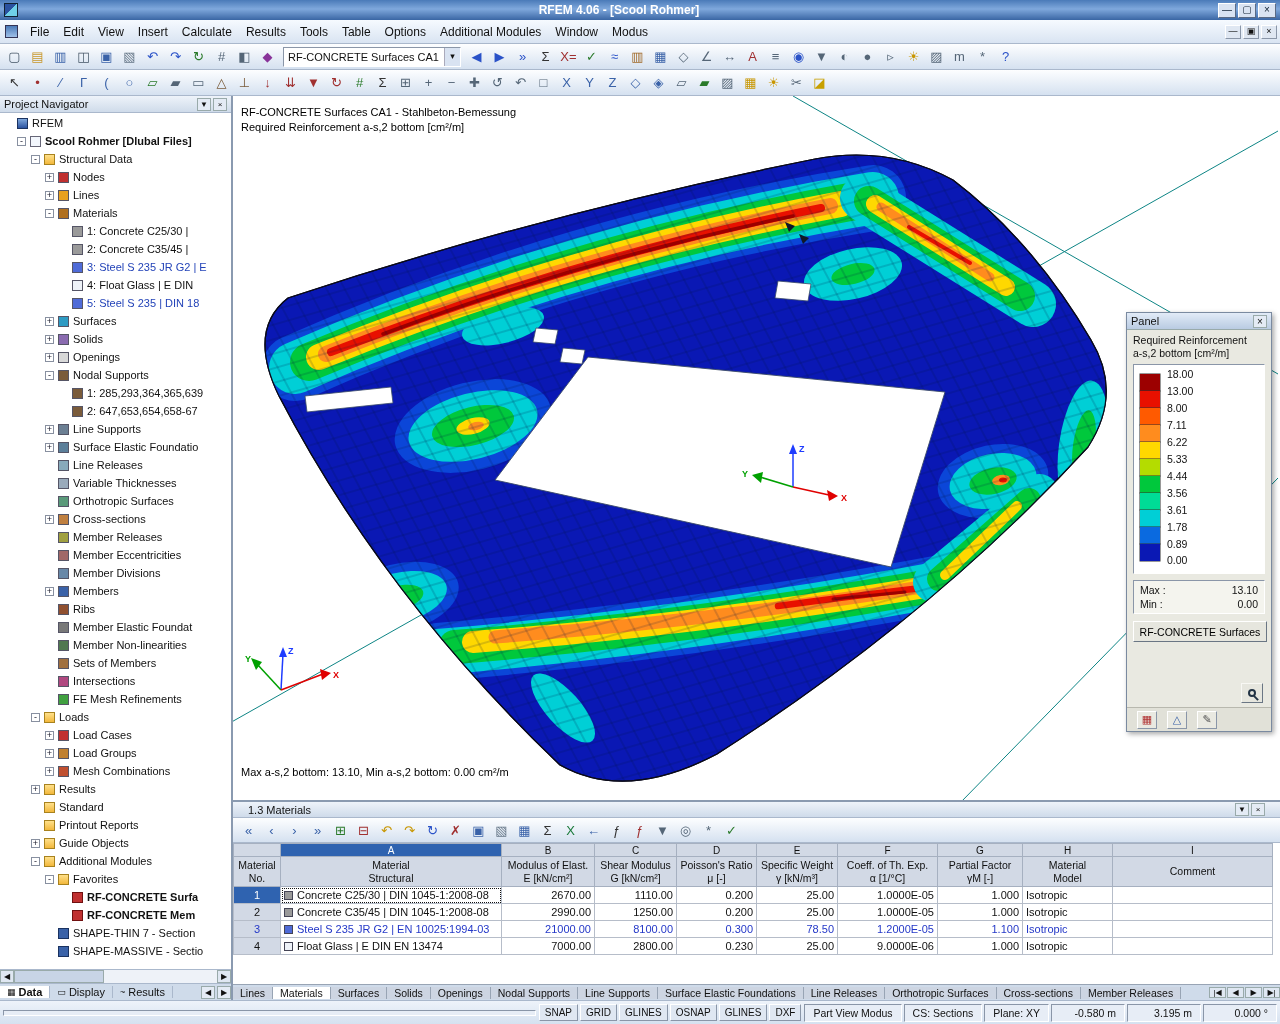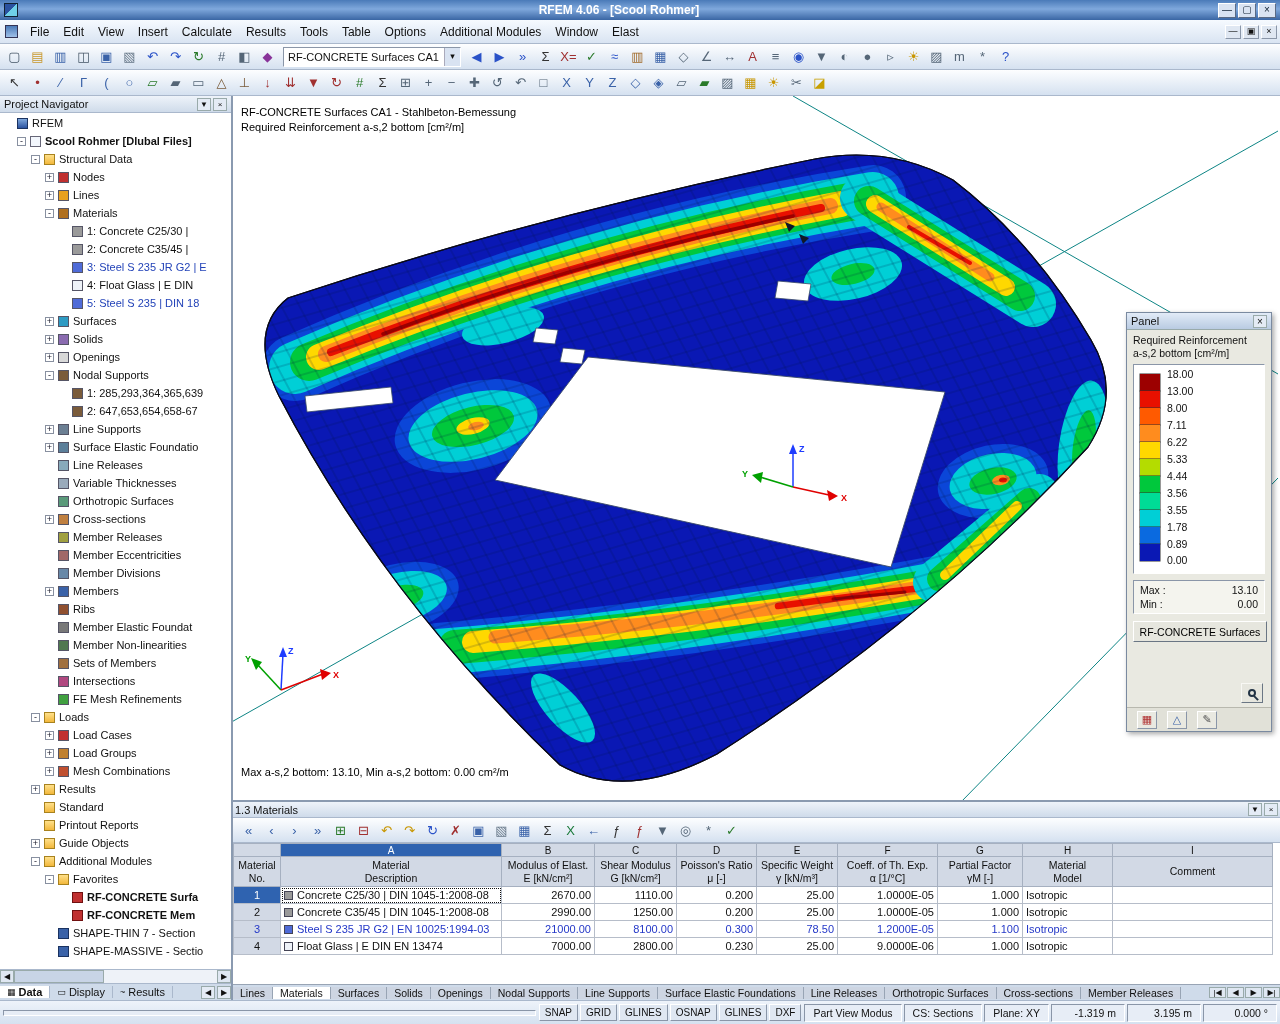--- a/index.html
+++ b/index.html
@@ -79,21 +79,21 @@
 .panel-spacer{flex:1}
 .panel-magrow{display:flex;justify-content:flex-end;padding:0 8px 4px}
 .mag-btn{width:22px;height:20px;display:inline-flex;align-items:center;justify-content:center;background:#e6e6de;border:1px solid;border-color:#f8f8f4 #6a7684 #6a7684 #f8f8f4}
 .mag-icon{width:8px;height:8px;border:2px solid #234;border-radius:50%;position:relative;display:inline-block}
 .mag-icon::after{content:"";position:absolute;width:6px;height:2px;background:#234;transform:rotate(45deg);right:-5px;bottom:-4px}
 .panel-footer{height:24px;flex:0 0 24px;border-top:1px solid #b8b8ae;display:flex;align-items:center;gap:10px;padding:0 10px;background:#e1e1d8}
 .pf-btn{width:20px;height:18px;display:inline-flex;align-items:center;justify-content:center;border:1px solid;border-color:#fff #8a96a8 #8a96a8 #fff;background:#e9e9e1;font-size:11px}
 
 
 .table-panel{flex:1;display:flex;flex-direction:column;background:#e7edf6;border-top:2px solid #8a9ab0;min-height:0}
-.tp-title{height:16px;flex:0 0 16px;background:linear-gradient(#eef3fa,#cfdbea);display:flex;align-items:center;padding:0 2px;font-size:11px;border-bottom:1px solid #aab8cc}
+.tp-title{height:16px;flex:0 0 16px;background:linear-gradient(#eef3fa,#cfdbea);display:flex;align-items:center;padding:0 15px;font-size:11px;border-bottom:1px solid #aab8cc}
 .tp-title .t{flex:1}
 .tp-toolbar{height:25px;flex:0 0 25px;display:flex;align-items:center;background:linear-gradient(#fdfeff,#d5e1f0);border-bottom:1px solid #aab8cc;padding:0 4px}
 .tp-tablewrap{flex:1;background:#fff;overflow:hidden}
 table.mat{border-collapse:collapse;table-layout:fixed;width:1039px;font-size:11px}
 table.mat col.cw0{width:47px}table.mat col.cw1{width:221px}table.mat col.cw2{width:93px}table.mat col.cw3{width:82px}table.mat col.cw4{width:80px}table.mat col.cw5{width:81px}table.mat col.cw6{width:100px}table.mat col.cw7{width:85px}table.mat col.cw8{width:90px}table.mat col.cw9{width:160px}
 table.mat th{background:#d2d9e5;border:1px solid #a6b0c0;font-weight:normal;text-align:center}
 tr.letters th{height:13px;font-size:10px}
 tr.letters th.sel{background:#2f63b0;color:#fff}
 tr.titles th{height:30px;font-size:10.5px;line-height:13px;vertical-align:middle}
 table.mat td{border:1px solid #b6bdc9;height:17px;padding:0 3px;white-space:nowrap;overflow:hidden}
@@ -146,21 +146,21 @@
         <span class="menu-item">Tools</span>
 
         <span class="menu-item">Table</span>
 
         <span class="menu-item">Options</span>
 
         <span class="menu-item">Additional Modules</span>
 
         <span class="menu-item">Window</span>
 
-        <span class="menu-item">Elast</span>
+        <span class="menu-item">Modus</span>
       </span>
     <span class="spacer"></span>
     <span class="mdi-btn">—</span>
     <span class="mdi-btn">▣</span>
     <span class="mdi-btn">×</span>
   </div>
 
   <div class="toolbar">
     <span class="tb-run">
 
@@ -950,21 +950,21 @@
                   <span class="cb-label">4.44</span>
                 </div>
 
                 <div class="cb-row">
                   <span class="cb-color" style="background: rgb(0, 220, 150);"></span>
                   <span class="cb-label">3.56</span>
                 </div>
 
                 <div class="cb-row">
                   <span class="cb-color" style="background: rgb(0, 207, 214);"></span>
-                  <span class="cb-label">3.55</span>
+                  <span class="cb-label">3.61</span>
                 </div>
 
                 <div class="cb-row">
                   <span class="cb-color" style="background: rgb(10, 106, 224);"></span>
                   <span class="cb-label">1.78</span>
                 </div>
 
                 <div class="cb-row">
                   <span class="cb-color" style="background: rgb(10, 24, 180);"></span>
                   <span class="cb-label">0.89</span>
@@ -1143,21 +1143,21 @@
                 </tr>
               <tr class="titles">
 
                   <th>
                     <div>Material</div>
                     <div>No.</div>
                   </th>
 
                   <th>
                     <div>Material</div>
-                    <div>Description</div>
+                    <div>Structural</div>
                   </th>
 
                   <th>
                     <div>Modulus of Elast.</div>
                     <div>E [kN/cm²]</div>
                   </th>
 
                   <th>
                     <div>Shear Modulus</div>
                     <div>G [kN/cm²]</div>
@@ -1306,18 +1306,18 @@
 
         <span class="sb-toggle">OSNAP</span>
 
         <span class="sb-toggle">GLINES</span>
 
         <span class="sb-toggle">DXF</span>
       </span>
     <span class="sb-pane">Part View Modus</span>
     <span class="sb-pane">CS: Sections</span>
     <span class="sb-pane">Plane: XY</span>
-    <span class="sb-pane sb-coord">-1.319 m</span>
+    <span class="sb-pane sb-coord">-0.580 m</span>
     <span class="sb-pane sb-coord">3.195 m</span>
     <span class="sb-pane sb-coord">0.000 °</span>
   </div>
 
 </div>
 
 </body></html>

